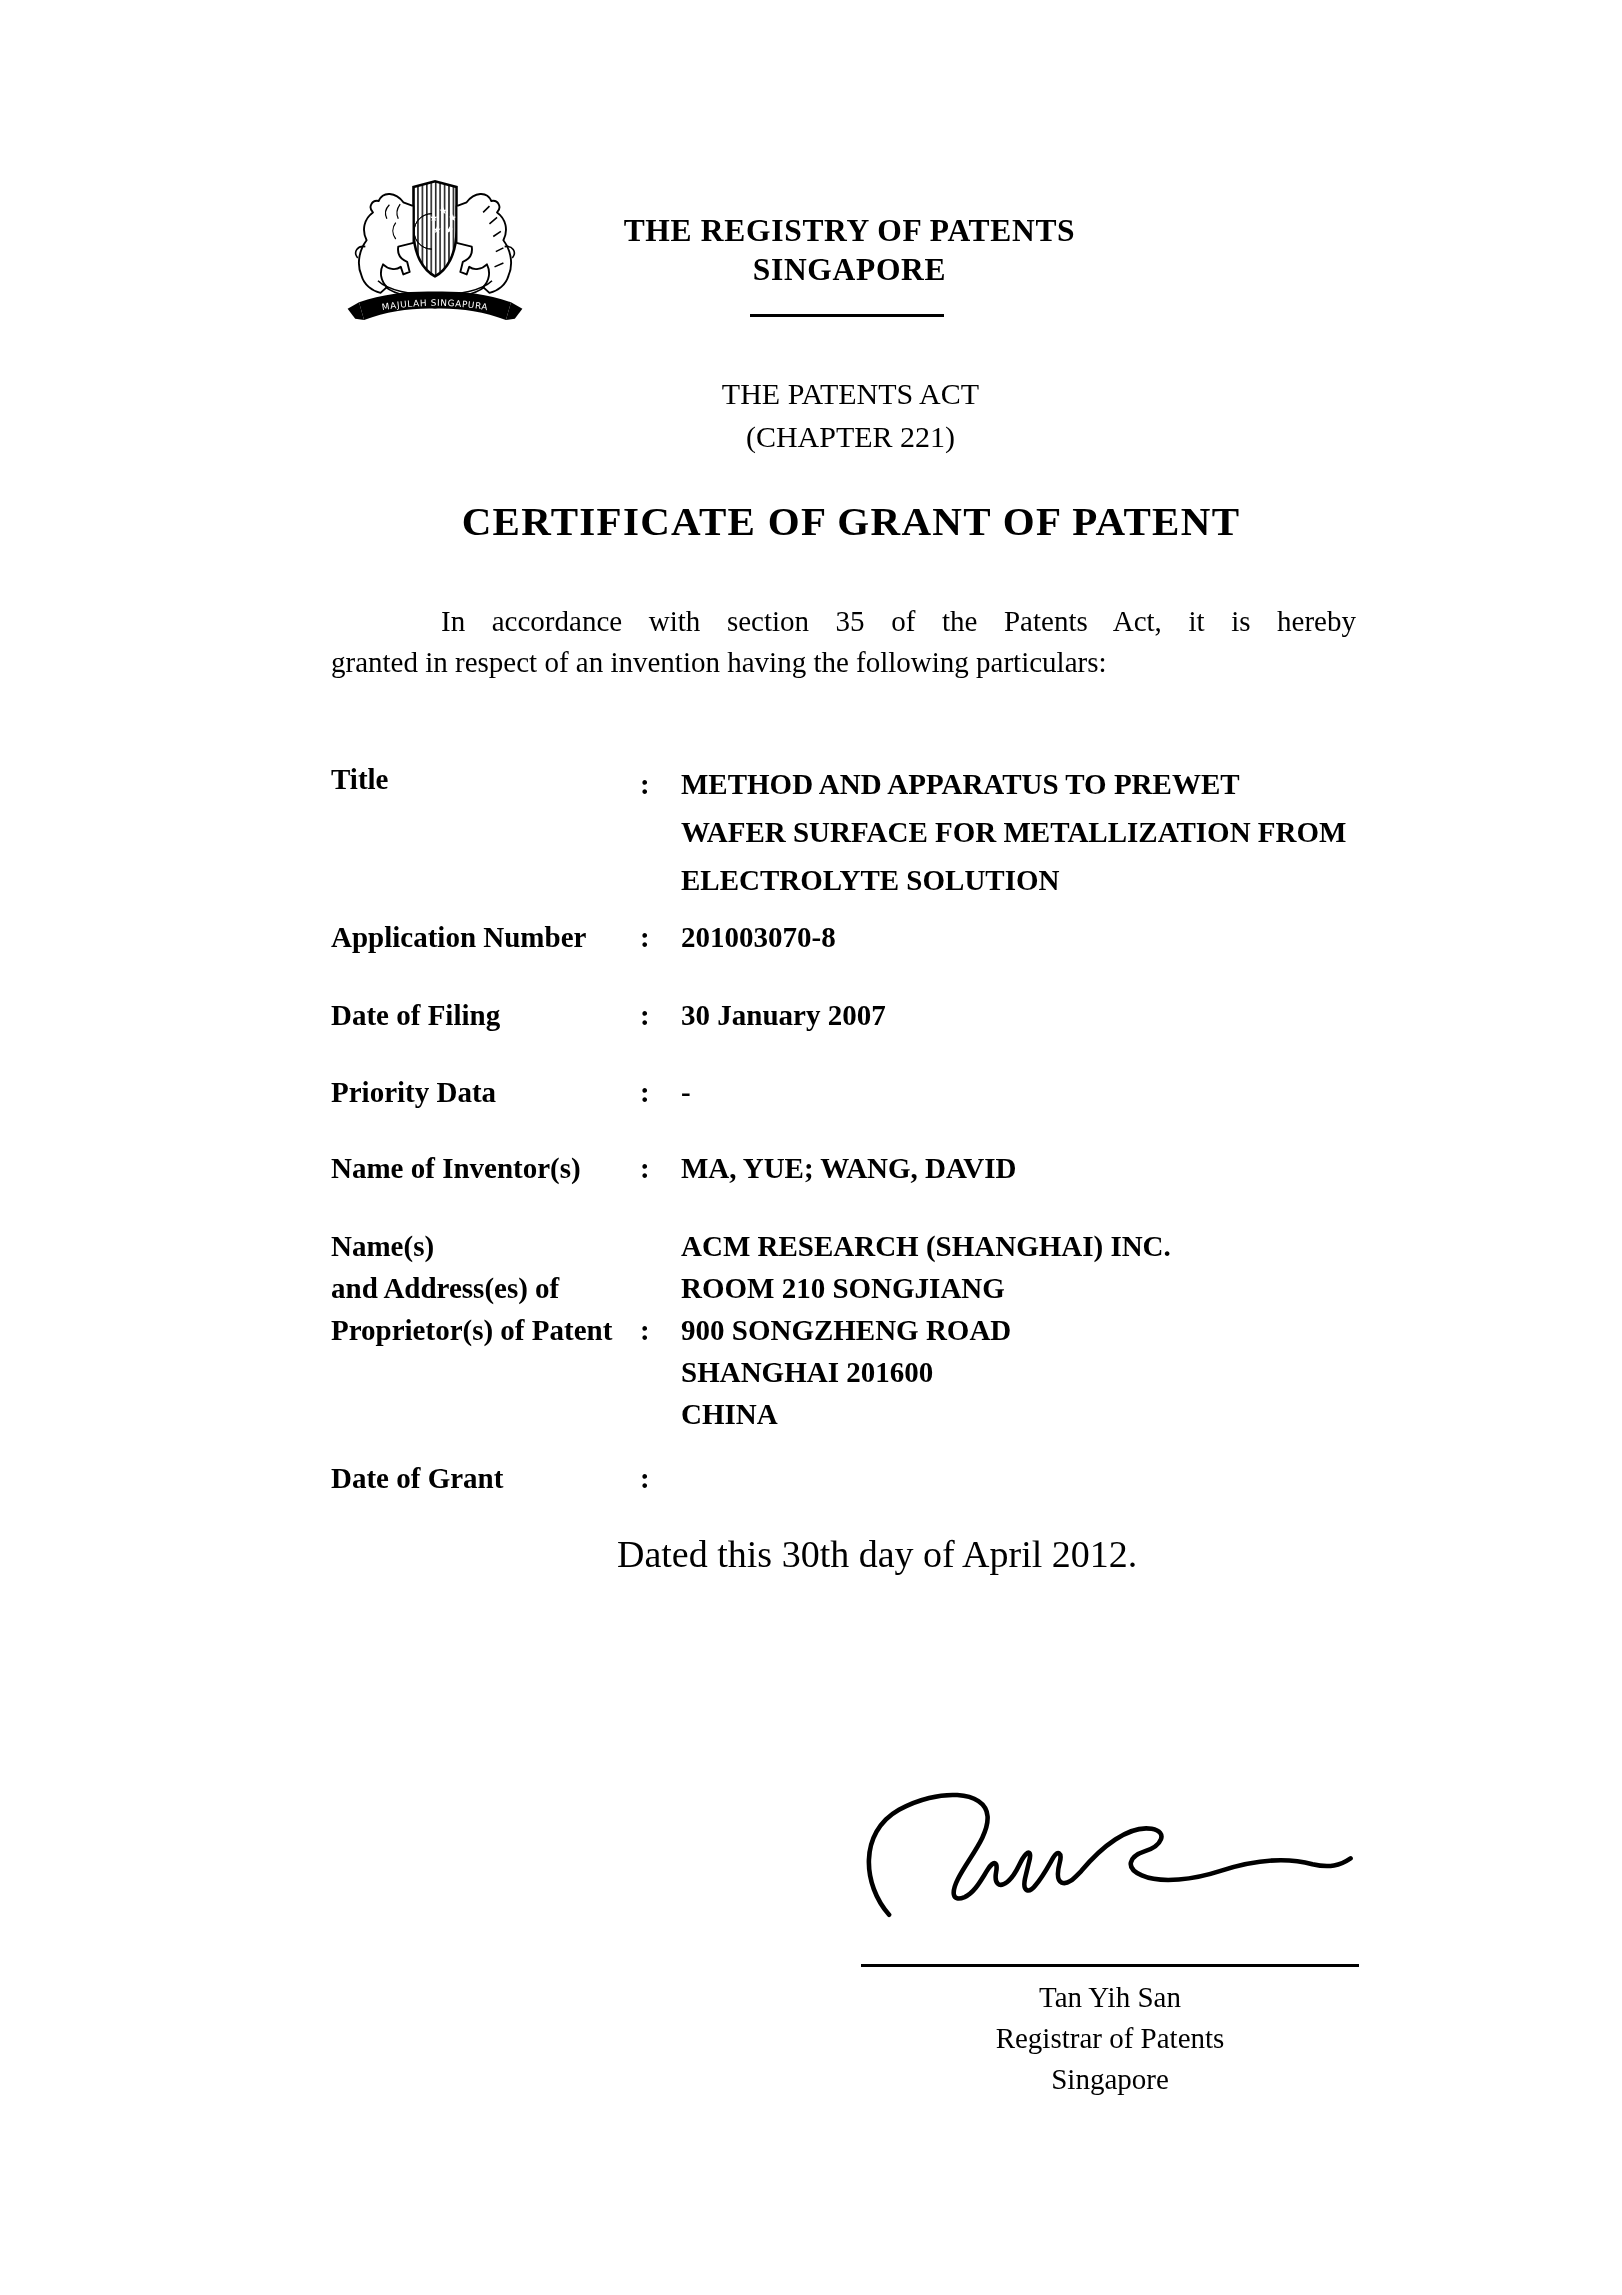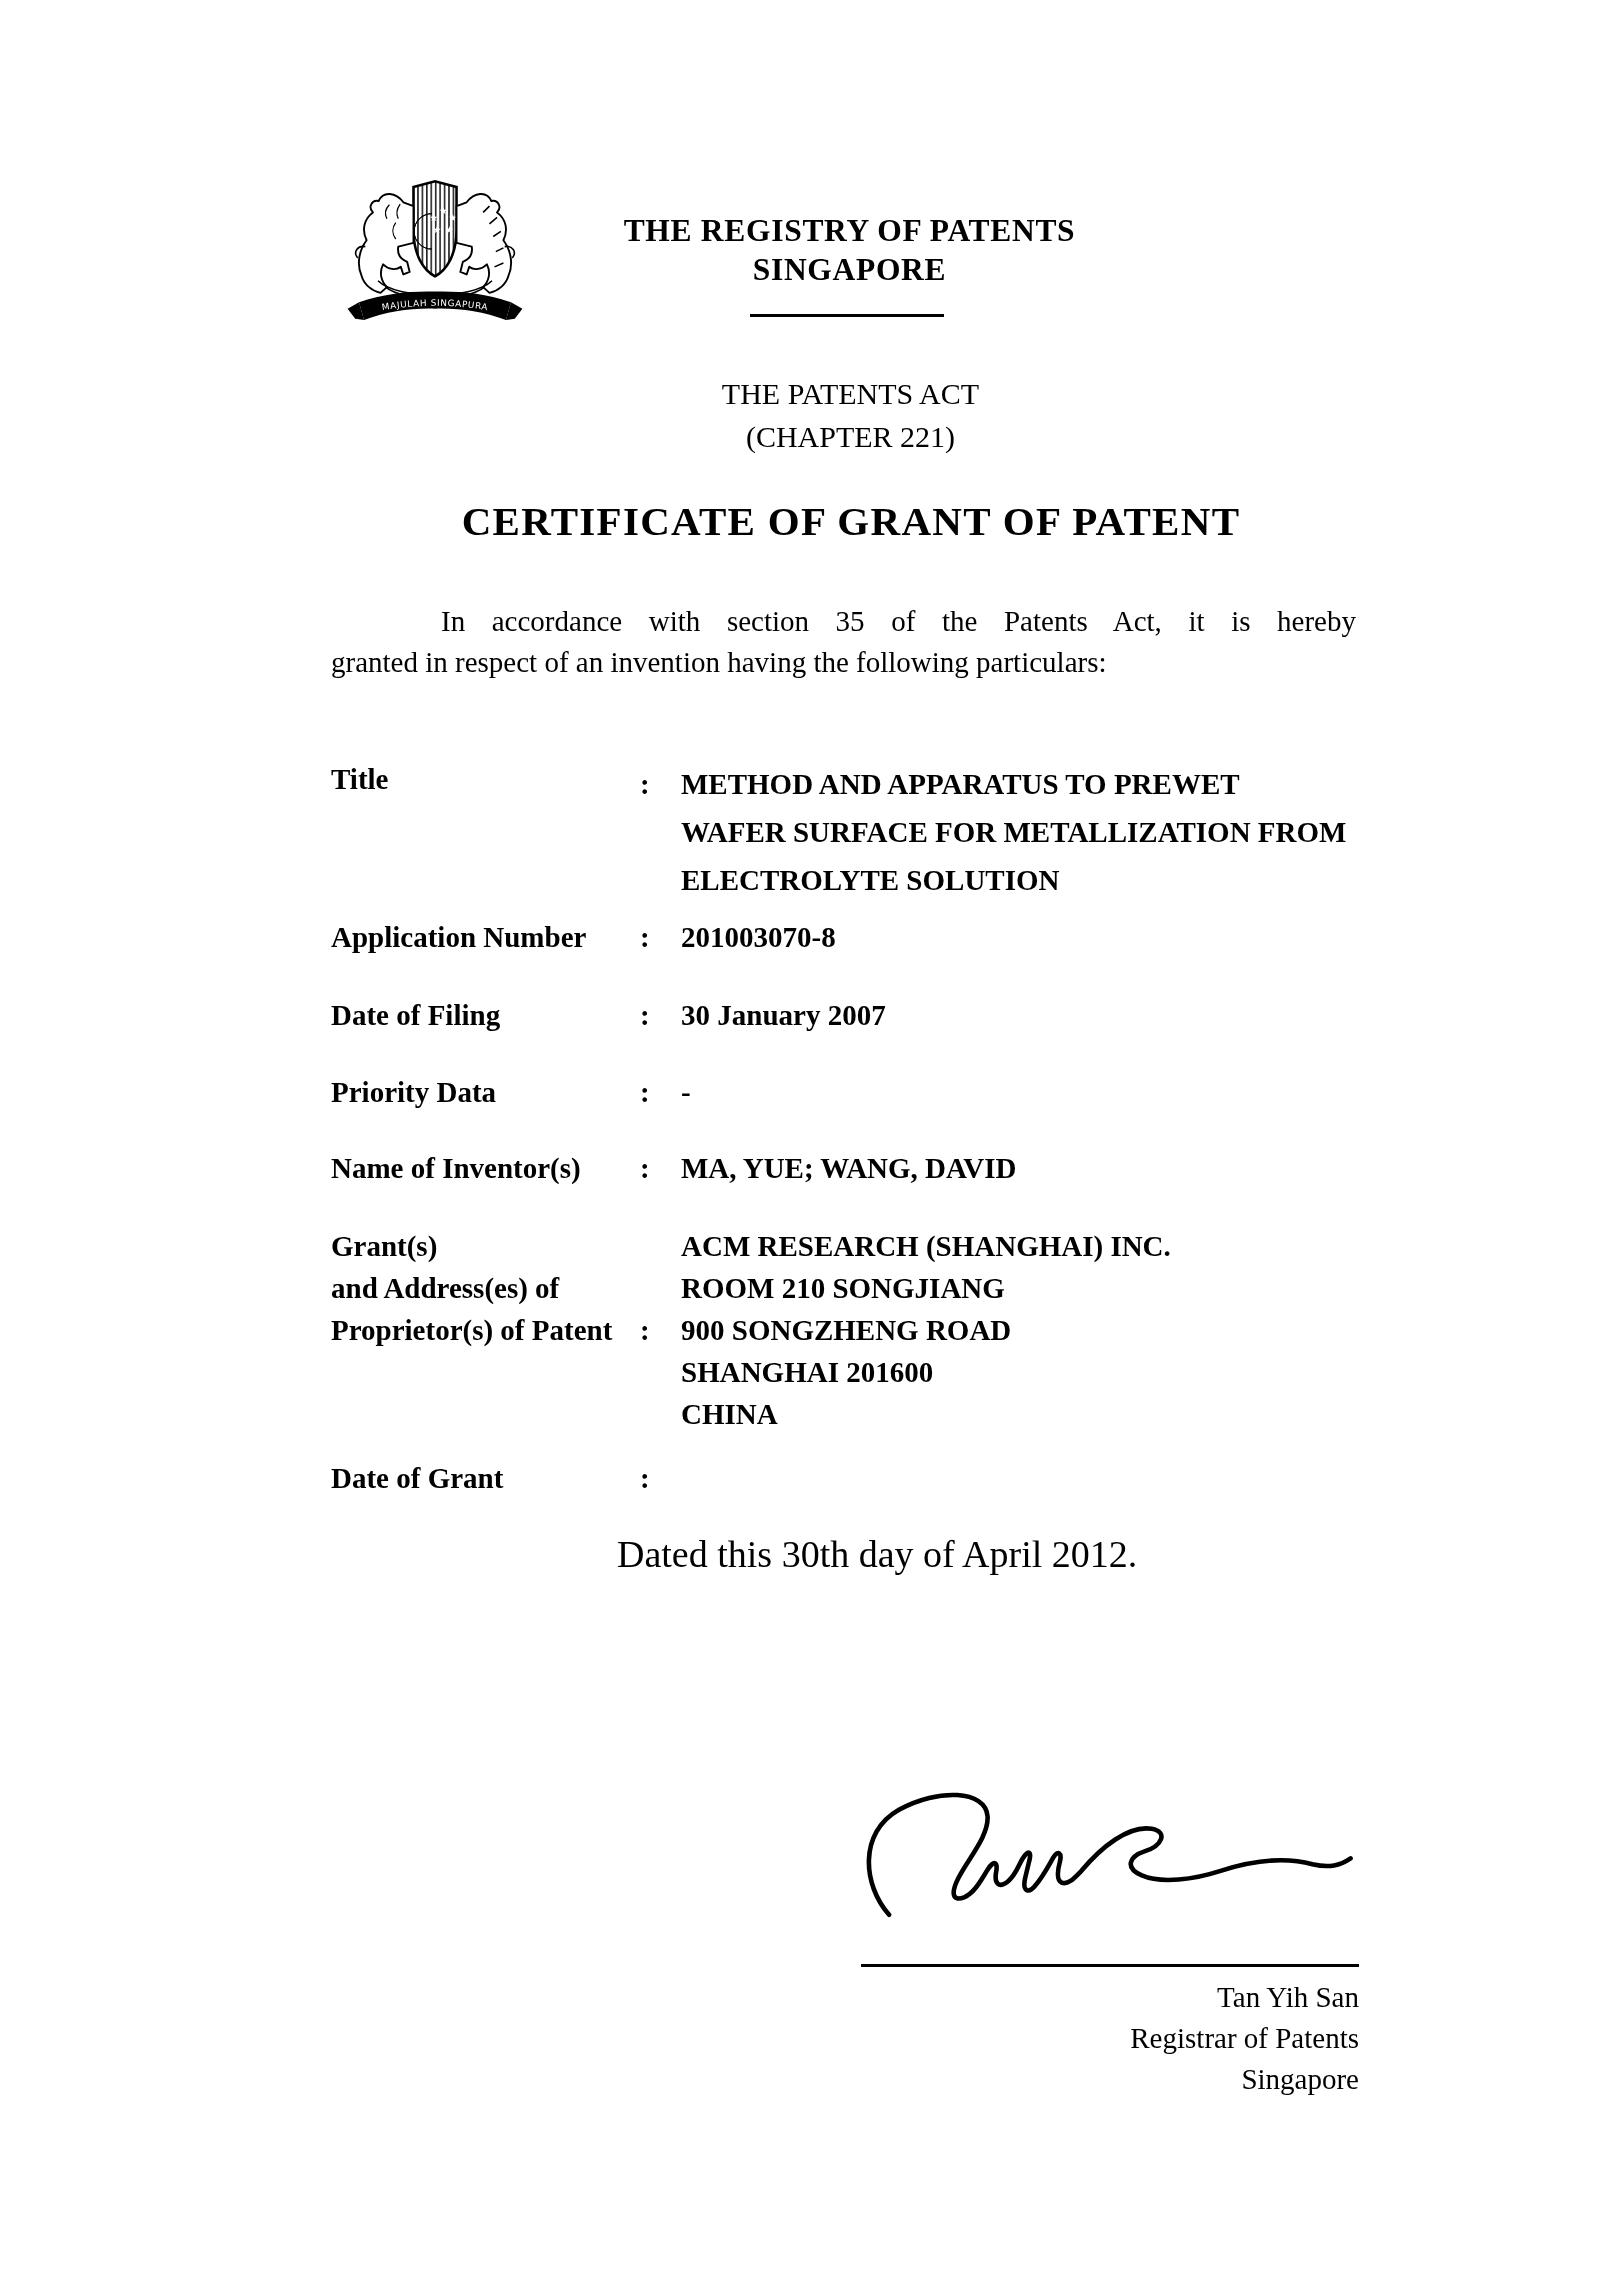--- a/index.html
+++ b/index.html
@@ -49,21 +49,21 @@
   .row .colon-offset { margin-top: 84px; }
 
   
   .dated { position: absolute; left: 617px; top: 1532px; font-size: 38px; }
 
   
   .signature-svg { position: absolute; left: 853px; top: 1780px; width: 512px; height: 158px; }
   .sig-rule { position: absolute; left: 861px; top: 1964px; width: 498px; height: 2.6px; background: #000; }
   .sig-block {
     position: absolute; left: 861px; top: 1977px; width: 498px;
-    text-align: right; font-size: 29px; line-height: 41px;
+    text-align: center; font-size: 29px; line-height: 41px;
   }
 </style>
 </head>
 <body>
 
 <div class="page">
 
   <svg class="crest" viewBox="0 0 300 250" xmlns="http://www.w3.org/2000/svg">
     <defs>
       <pattern id="vl" width="7" height="7" patternUnits="userSpaceOnUse">
@@ -157,21 +157,21 @@
   </div>
 
   <div class="row" style="top:1149px">
     <div>Name of Inventor(s)</div>
     <div>:</div>
     <div>MA, YUE; WANG, DAVID</div>
   </div>
 
   <div class="row" style="top:1225px">
     <div>
-      <div class="lh64">Grant(s)</div>
+      <div class="lh64">Name(s)</div>
       <div class="lh64">and Address(es) of</div>
       <div class="lh64">Proprietor(s) of Patent</div>
     </div>
     <div>
       <div class="lh64 colon-offset">:</div>
     </div>
     <div>
       <div class="lh64">ACM RESEARCH (SHANGHAI) INC.</div>
       <div class="lh64">ROOM 210 SONGJIANG</div>
       <div class="lh64">900 SONGZHENG ROAD</div>

